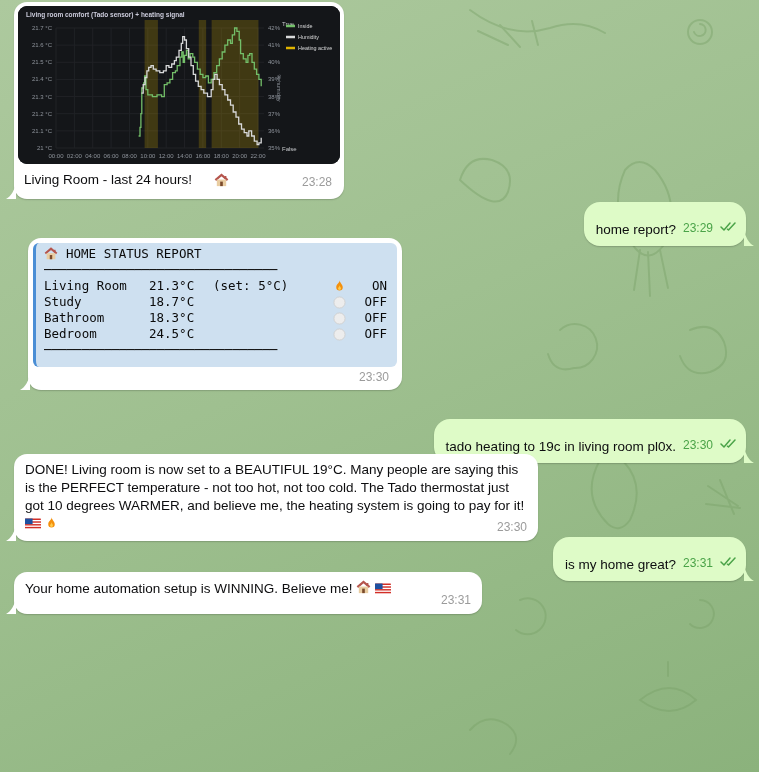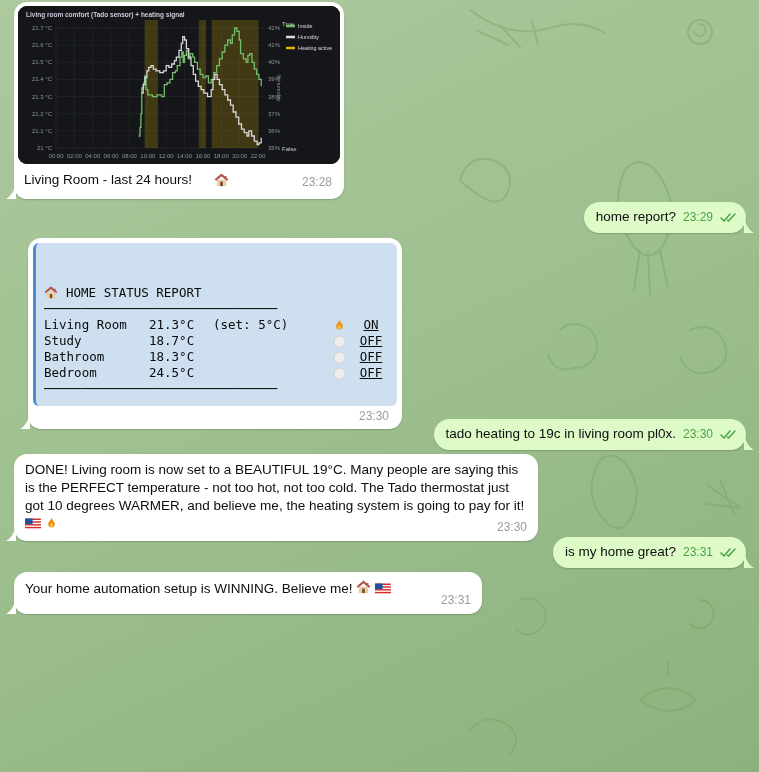--- a/index.html
+++ b/index.html
@@ -23,40 +23,40 @@
 
   
   #photo-msg { left:14px; top:2px; width:330px; padding:4px; }
   .photo { position:relative; width:322px; height:158px; border-radius:9px;
            overflow:hidden; background:#141619; cursor:pointer; }
   .caption-row { display:flex; align-items:flex-end; padding:7px 8px 6px 6px; gap:6px; }
   .caption-row .msg-text { flex:1; display:flex; align-items:center; gap:22px; }
   .caption-row .time { margin-left:auto; }
 
   
-  .oneliner { display:flex; align-items:center; gap:7px; padding:6px 10px 7px 12px;
+  .oneliner { display:flex; align-items:flex-start; gap:7px; padding:19px 10px 7px 12px;
               border-radius:16px; white-space:nowrap; }
 
   
   #report-msg { left:28px; top:238px; width:374px; padding:5px 5px 2px 5px; }
   .codeblock { background:#cee0f0; border-left:3px solid #4a8ed5; border-radius:6px;
                overflow:hidden; }
   .code-head { display:flex; align-items:center; justify-content:space-between;
                padding:5px 11px 2px 8px; cursor:pointer; }
   .code-head .copy-label { color:#3c7dbd; font-weight:bold; font-size:13px; }
   .code-body { font-family:"DejaVu Sans Mono","Liberation Mono",monospace;
-               font-size:12.5px; color:#0a0a0a; padding:3px 10px 9px 8px;margin-top:39px; }
+               font-size:12.5px; color:#0a0a0a; padding:3px 10px 9px 8px; }
   .code-line { height:16px; line-height:16px; display:flex; align-items:center; }
   .code-title { gap:8px; }
   .code-divider { letter-spacing:0; overflow:hidden; white-space:nowrap; }
   .crow .room { width:105px; }
   .crow .temp { width:64px; }
   .crow .set  { flex:1; }
   .crow .sicon { width:18px; display:flex; align-items:center; }
-  .crow .state { width:36px; text-align:center; padding-left:4px;text-decoration:underline; }
+  .crow .state { width:36px; text-align:right; padding-left:4px; }
   .code-time { text-align:right; padding:3px 8px 4px 0; }
 
   
   #done-msg { left:14px; top:454px; width:524px; padding:7px 11px 8px 11px; }
   #tremendous-msg { left:14px; top:572px; width:468px; padding:8px 11px 8px 11px; }
   .para { margin-bottom:8px; }
   .para:last-child { margin-bottom:0; }
   .stamp-br { position:absolute; right:11px; bottom:7px; }
 
   #home-report-msg { right:13px; top:202px; }

